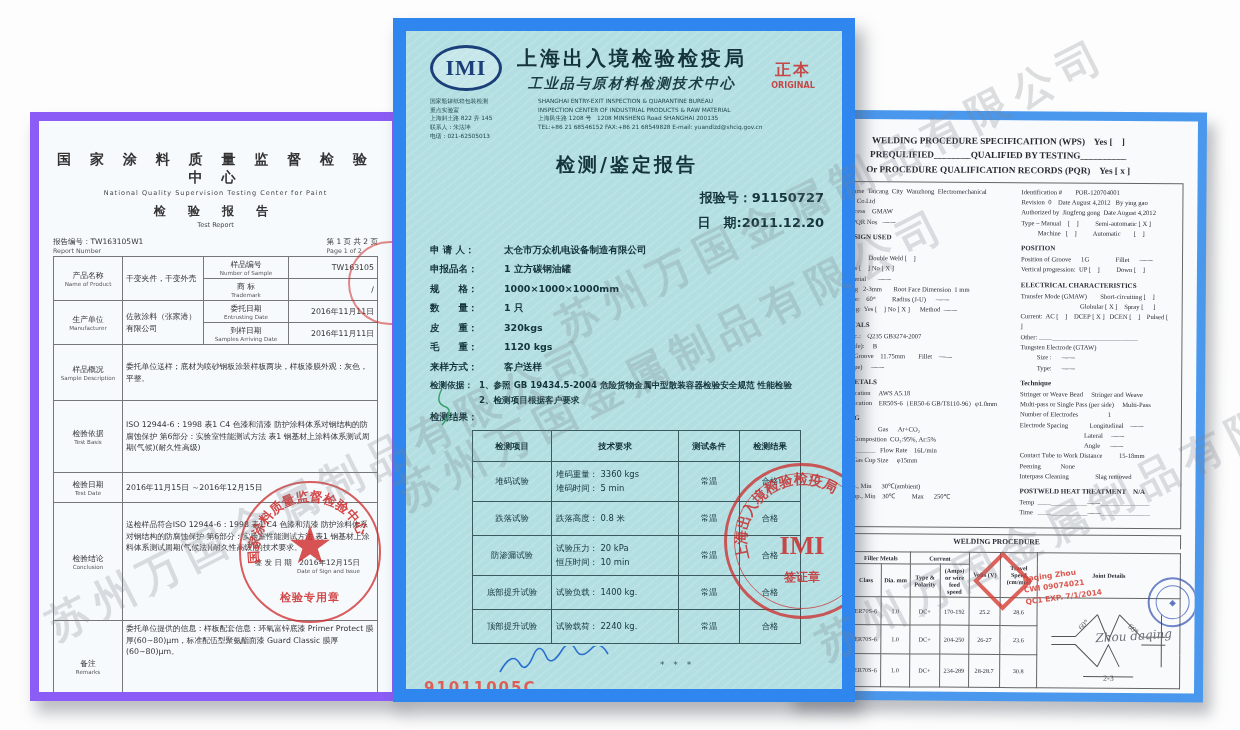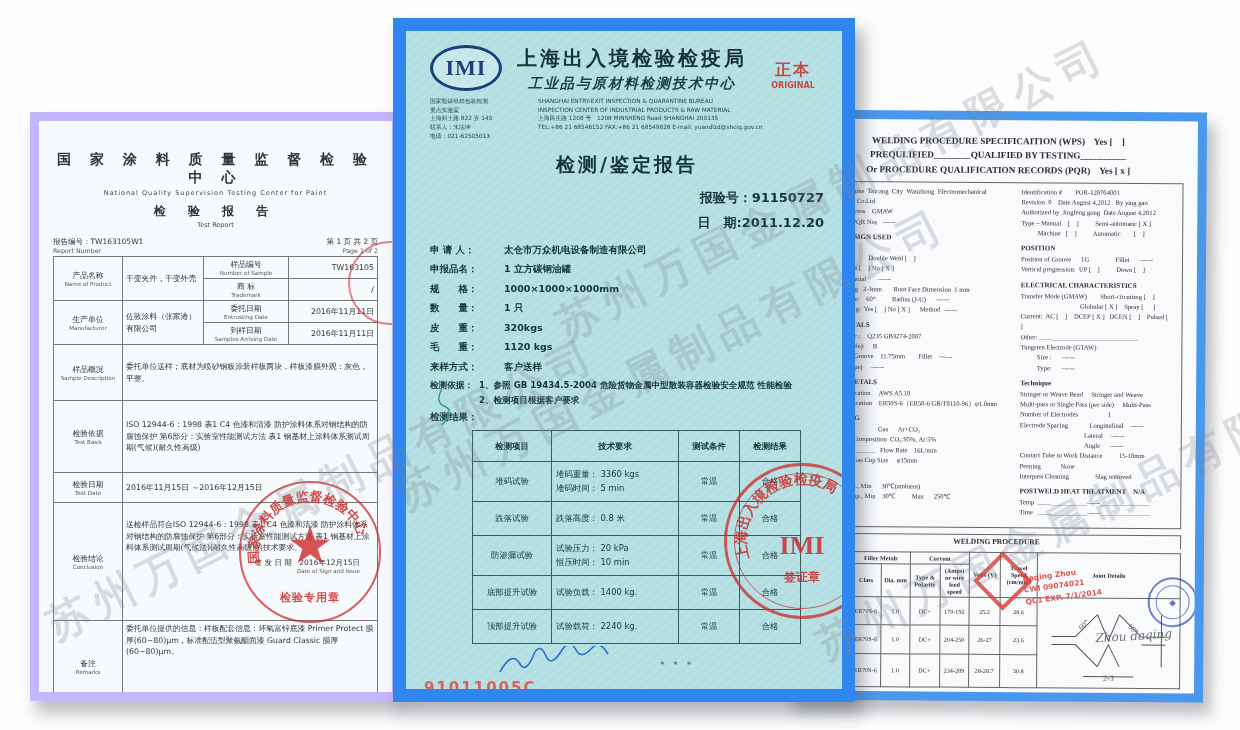--- a/index.html
+++ b/index.html
@@ -2,21 +2,21 @@
 <html><head>
 <meta charset="utf-8">
 <style>
   html,body{margin:0;padding:0;}
   .stage{position:relative;width:1240px;height:730px;background:#fdfdfd;overflow:hidden;
          font-family:"DejaVu Sans",sans-serif;color:#222;}
   .doc{position:absolute;box-sizing:border-box;}
   .paper{position:relative;width:100%;height:100%;overflow:hidden;box-sizing:border-box;}
 
   
-  .doc-left{left:30px;top:112px;width:371px;height:589px;background:#c4b5fd;padding:9px;
+  .doc-left{left:30px;top:112px;width:371px;height:589px;background:#8b5cf6;padding:9px;
             box-shadow:6px 12px 14px rgba(90,95,105,.40);z-index:10;}
   .doc-left .paper{background:#f7fafd;padding:30px 14px 10px 14px;}
   .lt-title{text-align:center;font-size:14px;font-weight:bold;letter-spacing:7px;color:#333;}
   .lt-title-en{text-align:center;font-size:6.5px;color:#444;letter-spacing:1px;margin-top:2px;}
   .lt-report{text-align:center;font-size:12px;font-weight:bold;letter-spacing:9px;color:#333;margin-top:6px;}
   .lt-report-en{text-align:center;font-size:6.5px;color:#444;margin-top:1px;}
   .lt-meta{display:flex;justify-content:space-between;font-size:7.5px;color:#333;margin-top:8px;}
   .lt-meta .en{font-size:6.3px;color:#555;}
   table.ltable{border-collapse:collapse;width:100%;margin-top:2px;table-layout:fixed;}
   table.ltable td{border:1px solid #777;font-size:7.8px;color:#333;padding:2px 3px;vertical-align:middle;}
@@ -111,21 +111,21 @@
     <div class="paper">
       <div class="lt-title">国 家 涂 料 质 量 监 督 检 验 中 心</div>
       <div class="lt-title-en">National   Quality   Supervision   Testing   Center   for   Paint</div>
       <div class="lt-report">检 验 报 告</div>
       <div class="lt-report-en">Test    Report</div>
       <div class="lt-meta">
         <div>
           <span>报告编号：TW163105W1</span>
           <span class="en" style="display:block">Report Number</span>
         </div>
-        <div style="text-align:right">
+        <div style="">
           <span>第 1 页 共 2 页</span>
           <span class="en" style="display:block">Page 1 of 2</span>
         </div>
       </div>
       <table class="ltable">
         <tbody>
             <tr>
           <td class="lab" rowspan="2"><span>产品名称</span><span class="enl">Name of Product</span></td>
           <td rowspan="2" class="cellv">干变夹件，干变外壳</td>
           <td class="sublab"><span>样品编号</span><span class="enl">Number of Sample</span></td>

